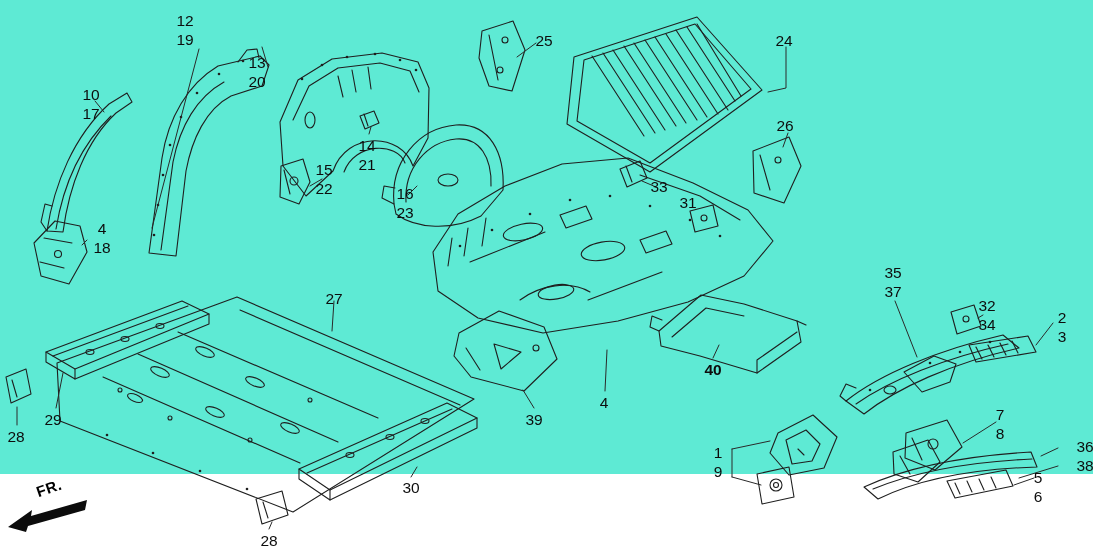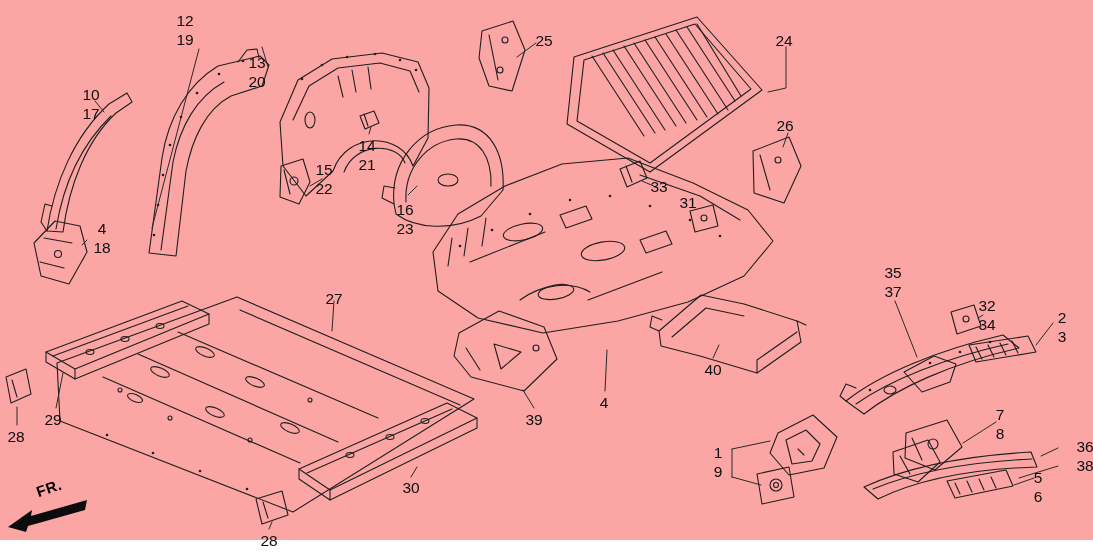--- a/index.html
+++ b/index.html
@@ -3,21 +3,21 @@
 <meta charset="utf-8">
 <style>
   * { box-sizing: border-box; }
   html, body { margin: 0; padding: 0; }
   body {
     width: 1093px; height: 554px;
     background: #ffffff;
     font-family: "Liberation Sans", sans-serif;
     overflow: hidden;
   }
-  .stage { position: relative; width: 1093px; height: 540px; background: #fca5a5; }
+  .stage { position: relative; width: 1093px; height: 474px; background: #5eead4; }
   #art { position: absolute; left: 0; top: 0; width: 1093px; height: 554px; }
 
   #art path, #art ellipse, #art circle {
     fill: none; stroke: #1f1f1f; stroke-width: 1.1;
     stroke-linecap: round; stroke-linejoin: round;
   }
   #art g.leader path { stroke: #2a2a2a; stroke-width: 1; }
   #art g.weld circle { fill: #1f1f1f; stroke: none; }
   #art g.solid path { fill: #0c0c0c; stroke: none; }
 
@@ -362,21 +362,21 @@
       <div class="callout" style="left: 324px; top: 160px;">
         <div>15</div>
         <div>22</div>
       </div>
       <div class="callout" style="left: 659px; top: 177px;">
         <div>33</div>
       </div>
       <div class="callout" style="left: 688px; top: 193px;">
         <div>31</div>
       </div>
-      <div class="callout" style="left: 405px; top: 200px; text-align: right;">
+      <div class="callout" style="left: 405px; top: 184px; text-align: right;">
         <div>16</div>
         <div>23</div>
       </div>
       <div class="callout" style="left: 102px; top: 219px;">
         <div>4</div>
         <div>18</div>
       </div>
       <div class="callout" style="left: 893px; top: 263px;">
         <div>35</div>
         <div>37</div>
@@ -385,21 +385,21 @@
         <div>27</div>
       </div>
       <div class="callout" style="left: 987px; top: 296px;">
         <div>32</div>
         <div>34</div>
       </div>
       <div class="callout" style="left: 1062px; top: 308px;">
         <div>2</div>
         <div>3</div>
       </div>
-      <div class="callout" style="left: 713px; top: 360px;">
+      <div class="callout" style="left: 713px; top: 360px; font-weight: bold;">
         <div>40</div>
       </div>
       <div class="callout" style="left: 604px; top: 393px;">
         <div>4</div>
       </div>
       <div class="callout" style="left: 53px; top: 410px;">
         <div>29</div>
       </div>
       <div class="callout" style="left: 534px; top: 410px;">
         <div>39</div>

